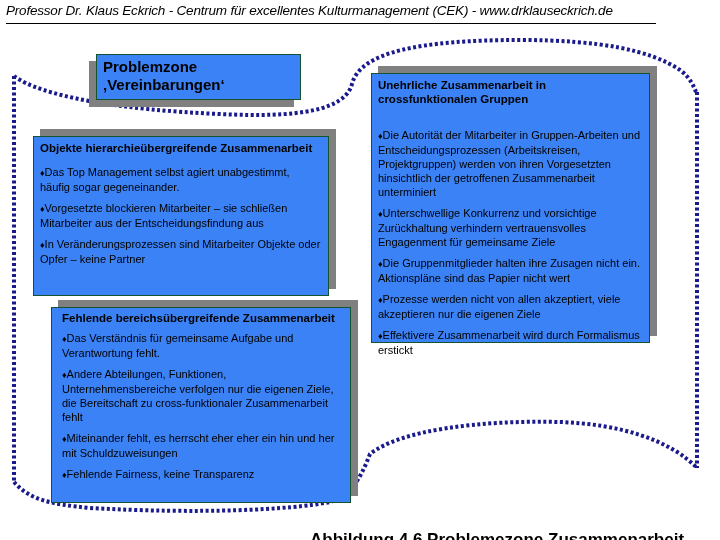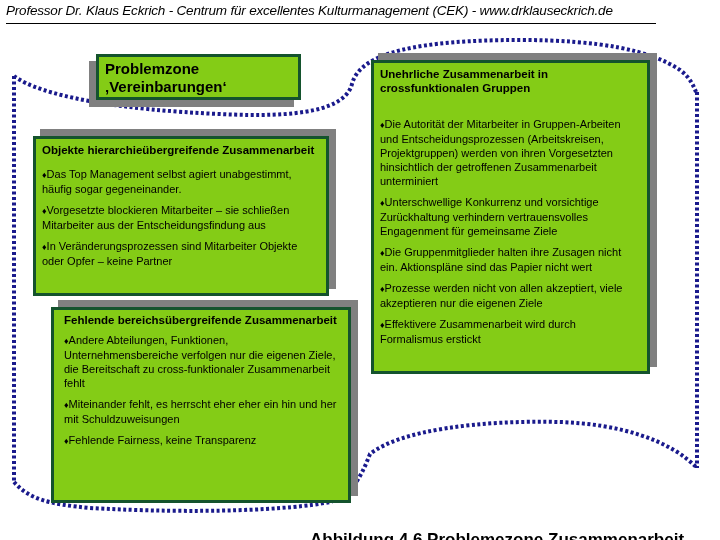--- a/index.html
+++ b/index.html
@@ -2,21 +2,21 @@
 <html><head>
 <meta charset="utf-8">
 <style>
   html, body { margin:0; padding:0; background:#ffffff; }
   body { width:720px; height:540px; position:relative; overflow:hidden;
          font-family:"Liberation Sans", sans-serif; color:#000; }
   .header { position:absolute; left:6px; top:3px; font-size:13.5px; font-style:italic;
             letter-spacing:-0.2px; white-space:nowrap; }
   .header-rule { position:absolute; left:6px; top:23px; width:650px; height:1px; background:#000; }
   svg.scroll { position:absolute; left:0; top:0; }
-  .box { position:absolute; background:#84cc16; border:3px solid #14532d; box-sizing:border-box;
+  .box { position:absolute; background:#3b82f6; border:1px solid #14532d; box-sizing:border-box;
          box-shadow:7px -7px 0 #808080; }
   .box.shadow-br { box-shadow:7px 7px 0 #808080; }
   .title-box { font-weight:bold; font-size:15px; line-height:18px; padding:3px 6px; }
   .box-title { font-weight:bold; font-size:11.5px; line-height:14px; margin-bottom:10px; }
   .item { font-size:11px; line-height:14px; margin-bottom:7px; }
   .item .dia { font-size:9px; }
   .caption { position:absolute; left:310px; top:530px; font-weight:bold; font-size:17px; }
 </style>
 </head>
 <body>
@@ -44,26 +44,27 @@
 
 <div class="box" style="left:33px; top:136px; width:296px; height:160px; padding:4px 6px;">
   <div class="box-title">Objekte hierarchieübergreifende Zusammenarbeit</div>
   <div class="item"><span class="dia">♦</span><span>Das Top Management selbst agiert unabgestimmt, häufig sogar gegeneinander.</span></div>
   <div class="item"><span class="dia">♦</span><span>Vorgesetzte blockieren Mitarbeiter – sie schließen Mitarbeiter aus der Entscheidungsfindung aus</span></div>
   <div class="item"><span class="dia">♦</span><span>In Veränderungsprozessen sind Mitarbeiter Objekte oder Opfer – keine Partner</span></div>
 </div>
 
 <div class="box" style="left:51px; top:307px; width:300px; height:196px; padding:3px 10px;">
   <div class="box-title" style="margin-bottom:6px;">Fehlende bereichsübergreifende Zusammenarbeit</div>
+  <div class="item"><span class="dia">♦</span><span>Das Verständnis für gemeinsame Aufgabe und Verantwortung fehlt.</span></div>
   <div class="item"><span class="dia">♦</span><span>Andere Abteilungen, Funktionen, Unternehmensbereiche verfolgen nur die eigenen Ziele, die Bereitschaft zu cross-funktionaler Zusammenarbeit fehlt</span></div>
   <div class="item"><span class="dia">♦</span><span>Miteinander fehlt, es herrscht eher eher ein hin und her mit Schuldzuweisungen</span></div>
   <div class="item"><span class="dia">♦</span><span>Fehlende Fairness, keine Transparenz</span></div>
 </div>
 
-<div class="box" style="left:371px; top:60px; width:279px; height:314px; padding:4px 6px;">
+<div class="box" style="left:371px; top:73px; width:279px; height:270px; padding:4px 6px;">
   <div class="box-title" style="margin-bottom:22px;">Unehrliche Zusammenarbeit in crossfunktionalen Gruppen</div>
   <div class="item"><span class="dia">♦</span><span>Die Autorität der Mitarbeiter in Gruppen-Arbeiten und Entscheidungsprozessen (Arbeitskreisen, Projektgruppen) werden  von ihren Vorgesetzten hinsichtlich der getroffenen Zusammenarbeit unterminiert</span></div>
   <div class="item"><span class="dia">♦</span><span>Unterschwellige Konkurrenz und vorsichtige Zurückhaltung verhindern vertrauensvolles Engagenment für gemeinsame Ziele</span></div>
   <div class="item"><span class="dia">♦</span><span>Die Gruppenmitglieder halten ihre Zusagen nicht ein. Aktionspläne sind das Papier nicht wert</span></div>
   <div class="item"><span class="dia">♦</span><span>Prozesse werden nicht  von allen akzeptiert, viele akzeptieren nur die eigenen Ziele</span></div>
   <div class="item"><span class="dia">♦</span><span>Effektivere Zusammenarbeit  wird durch Formalismus erstickt</span></div>
 </div>
 
 <div class="caption">Abbildung 4.6 Problemezone Zusammenarbeit</div>
 

